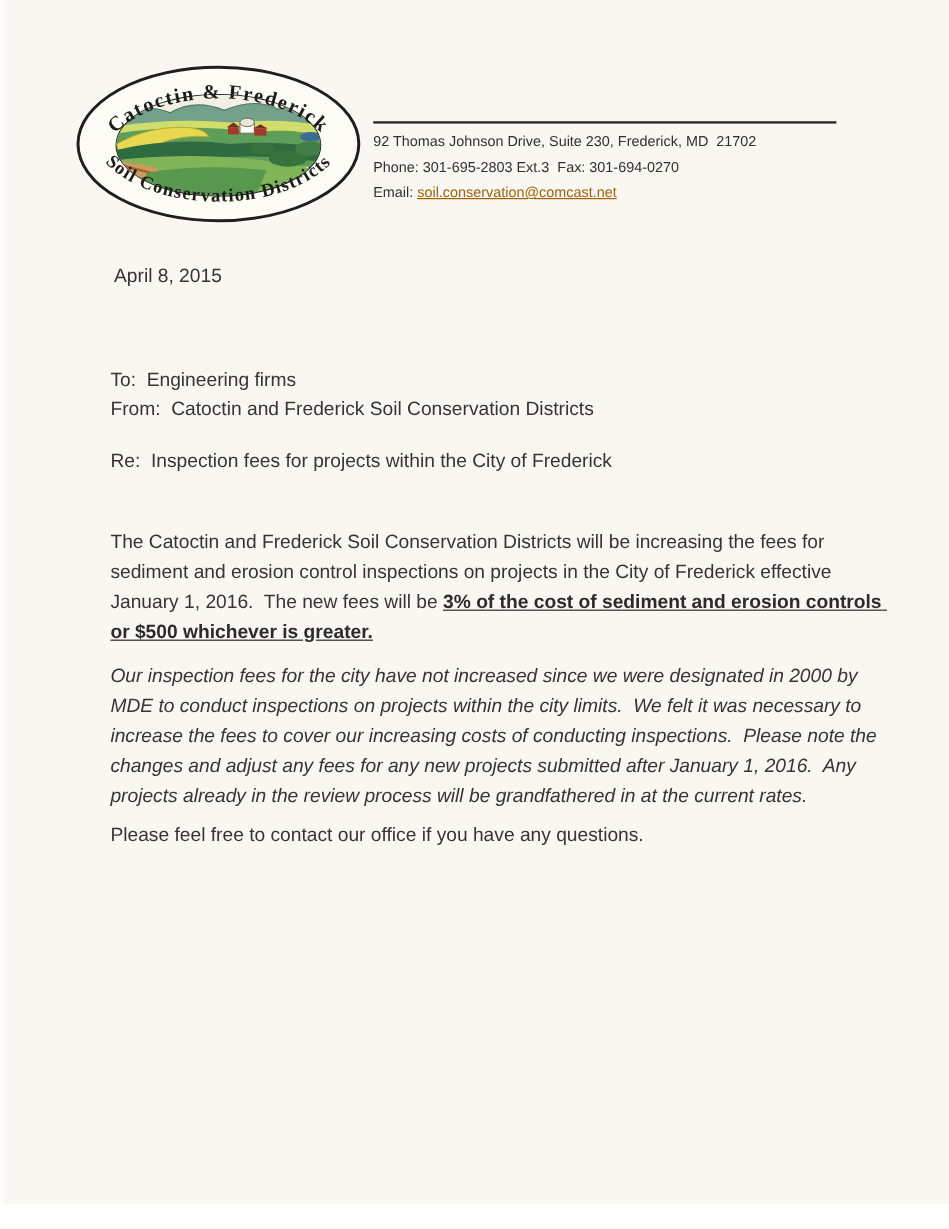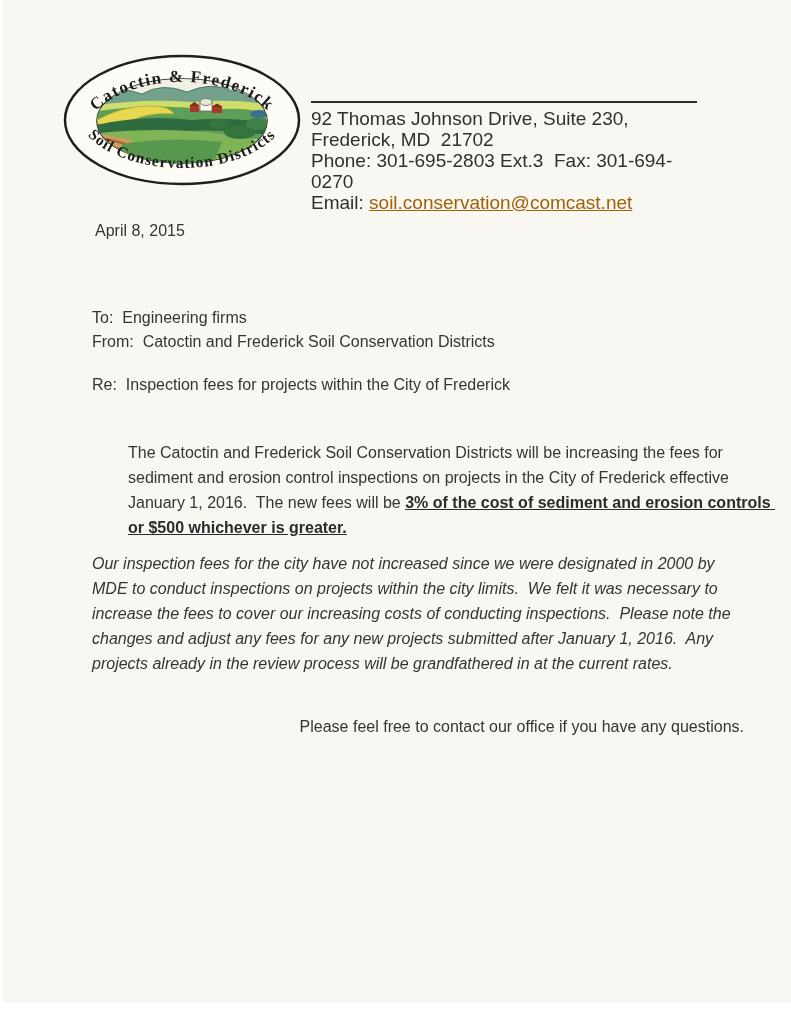--- a/index.html
+++ b/index.html
@@ -30,38 +30,38 @@
 
   .header-block {
     position: absolute; left: 311px; top: 101px; width: 388px;
   }
   .header-rule {
     width: 386px; height: 0;
     border-top: 2px solid #2c2c2c;
     margin-bottom: 5px;
   }
   .header-line {
-    font-size: 19px; line-height: 21px; color: #303030;
+    font-size: 12px; line-height: 21px; color: #303030;
     white-space: pre-wrap;
   }
   .email-link {
     color: #a16207; text-decoration: underline; cursor: pointer;
   }
 
   .txt { white-space: pre-wrap; font-size: 16px; color: #353535; }
 
   .date-line   { position: absolute; left: 95px; top: 222px; }
   .to-line     { position: absolute; left: 92px; top: 289px; margin-top: 20px; }
   .from-line   { position: absolute; left: 92px; top: 333px; }
   .re-line     { position: absolute; left: 92px; top: 376px; }
 
   .para { position: absolute; left: 92px; width: 652px; line-height: 25px; }
-  .para-1   { top: 440px; margin-left: 36px; }
+  .para-1   { top: 440px; }
   .para-2   { top: 551px; font-style: italic; }
-  .closing  { top: 714px; text-align: right; }
+  .closing  { top: 684px; }
 
   .emphasis {
     font-weight: bold;
     text-decoration: underline;
     color: #2b2b2b;
   }
 </style>
 </head>
 <body>
 

